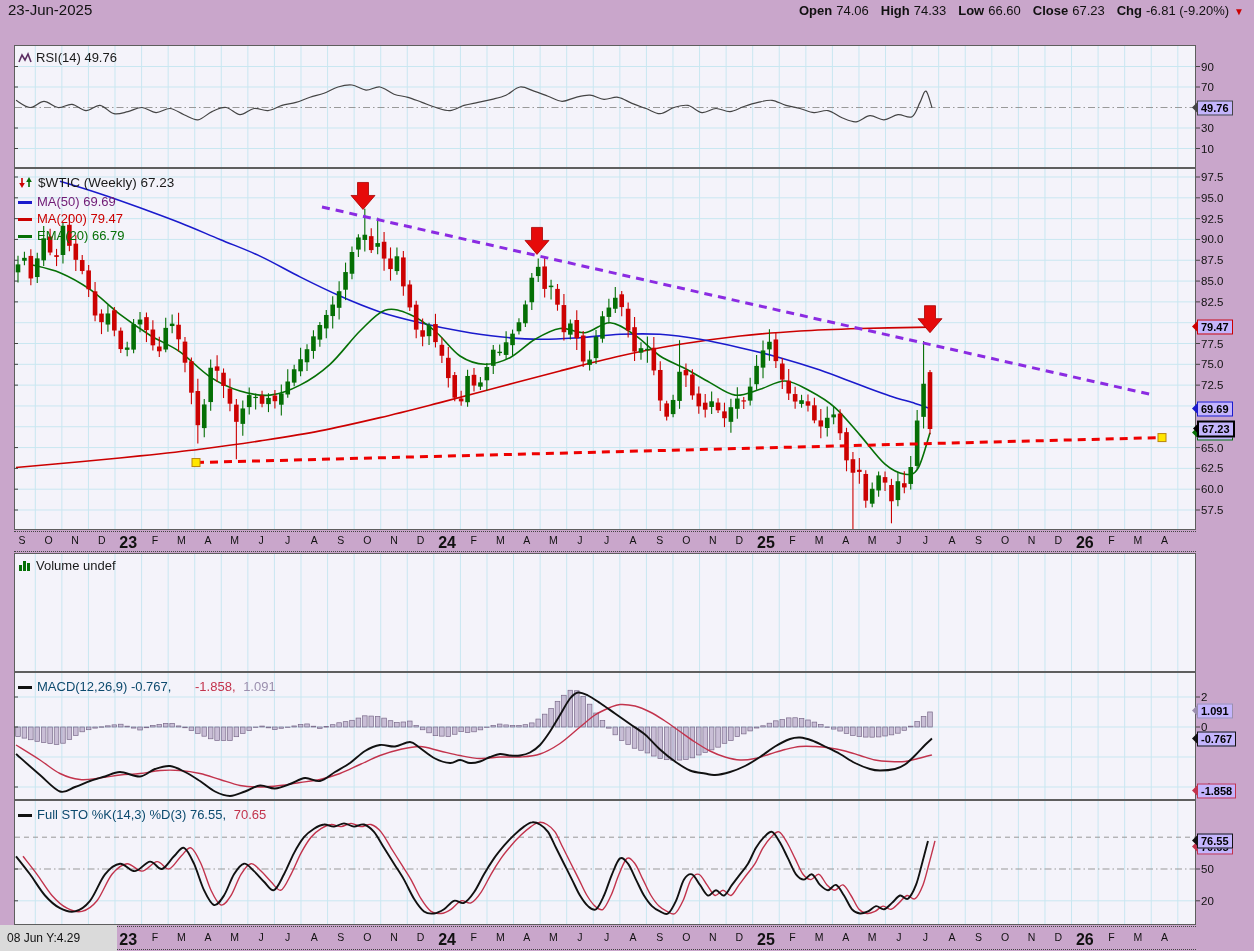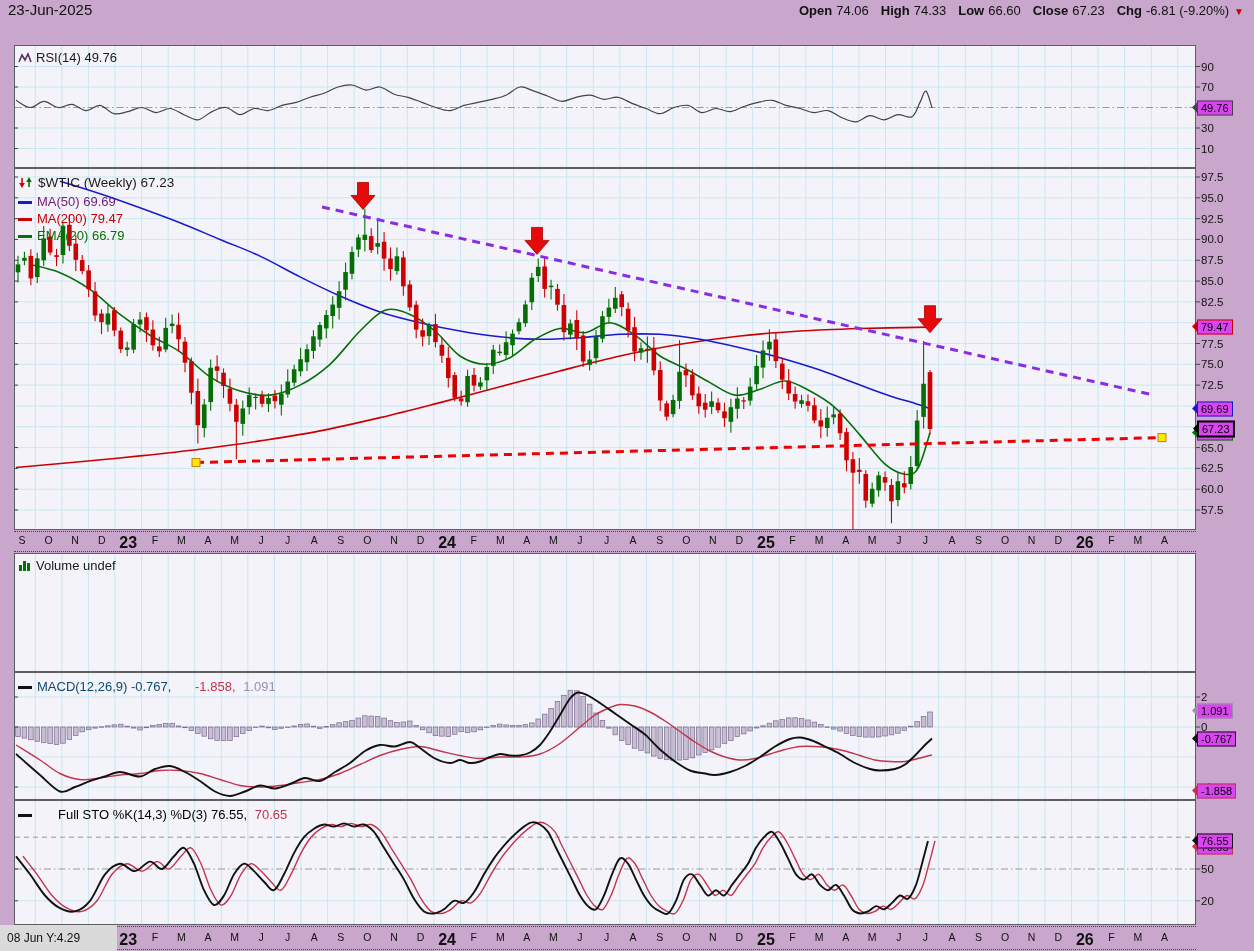--- a/index.html
+++ b/index.html
@@ -22,21 +22,21 @@
   .panel{position:absolute;left:14px;width:1182px;background:#F4F3FA;
          border:1px solid #5E5E5E;box-sizing:border-box;z-index:1;}
   #chart-svg{position:absolute;left:0;top:0;z-index:5;pointer-events:none;}
 
   .legend{position:absolute;z-index:12;color:#1a1a1a;font-size:13px;white-space:nowrap;}
   .lgrow{line-height:17px;}
   .sw{display:inline-block;width:14px;height:3px;margin-right:5px;vertical-align:middle;}
   .icn{display:inline-block;vertical-align:-2px;margin-right:4px;}
 
   .tick{position:absolute;left:1201px;transform:translateY(-50%);font-size:11.5px;color:#111;z-index:8;white-space:nowrap;}
-  .badge{position:absolute;background:#d946ef;transform:translateY(-50%);font-weight:400;font-size:11px;
+  .badge{position:absolute;background:#c4b5fd;transform:translateY(-50%);font-weight:700;font-size:11px;
          line-height:13px;padding:0 3px;white-space:nowrap;}
   .badge .tri{position:absolute;left:-11px;top:50%;margin-top:-5.5px;width:0;height:0;border:5.5px solid transparent;}
 
   .axisstrip{position:absolute;left:14px;width:1182px;z-index:4;}
   .axisstrip::before{content:"";position:absolute;left:0;right:0;top:1px;border-top:1px dotted #444;}
   .axisstrip::after{content:"";position:absolute;left:0;right:0;bottom:1px;border-top:1px dotted #444;}
   .mon{position:absolute;transform:translateX(-50%);font-size:10.5px;color:#111;}
   .mon.yr{font-weight:700;font-size:16px;}
 
   .binfo{position:absolute;left:0;top:925px;width:117px;height:26px;background:#DADADA;z-index:22;
@@ -970,21 +970,21 @@
     </span><span>Volume undef</span>
   </div>
 
   <div class="legend" style="left:18px;top:679px;">
     <span class="sw" style="background: rgb(17, 17, 17);"></span><span style="color: #0c4a6e;">MACD(12,26,9) -0.767,</span>
     <span style="margin-left: 20px; color: rgb(194, 51, 76);">-1.858,</span>
     <span style="margin-left: 4px; color: rgb(155, 143, 174);">1.091</span>
   </div>
 
   <div class="legend" style="left:18px;top:807px;">
-    <span class="sw" style="background: rgb(17, 17, 17);"></span><span style="color: #000000; padding-left: 21px;">Full STO %K(14,3) %D(3) 76.55,</span>
+    <span class="sw" style="background: rgb(17, 17, 17);"></span><span style="color: #0c4a6e;">Full STO %K(14,3) %D(3) 76.55,</span>
     <span style="margin-left: 4px; color: rgb(194, 51, 76);">70.65</span>
   </div>
 
 <div class="tick" style="top: 66.5px;">90</div>
     <div class="tick" style="top: 87px;">70</div>
     <div class="tick" style="top: 128px;">30</div>
     <div class="tick" style="top: 148.5px;">10</div>
     <div class="badge" style="top: 107.746px; left: 1197px; border: 1.5px solid rgb(68, 68, 68); z-index: 21;">49.76<i class="tri" style="border-right-color: rgb(68, 68, 68);"></i></div>
     <div class="tick" style="top: 177px;">97.5</div>
     <div class="tick" style="top: 197.812px;">95.0</div>

